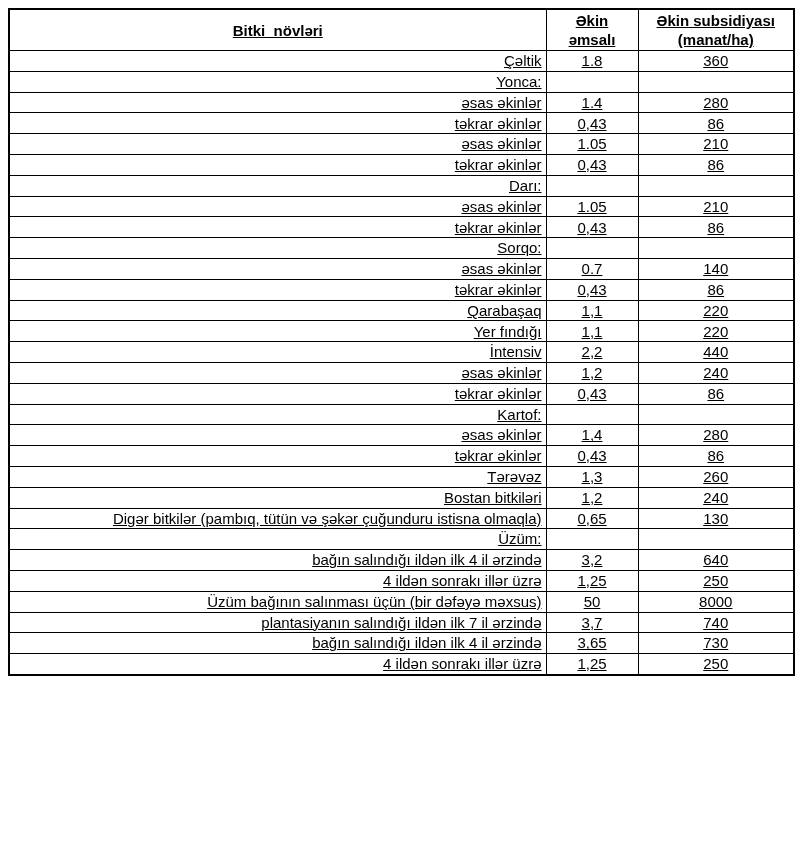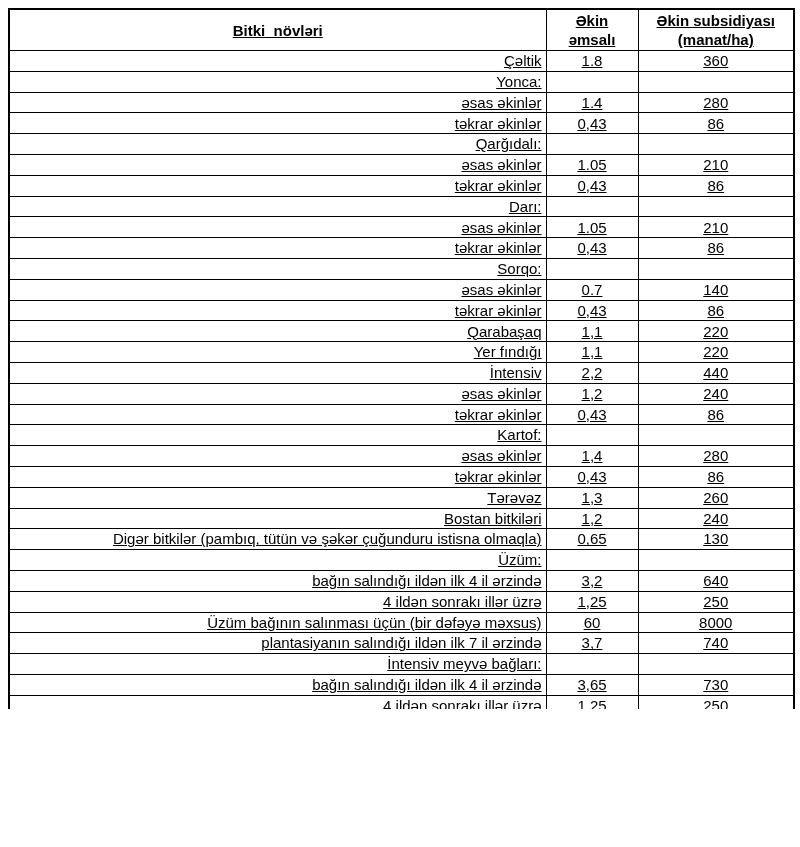--- a/index.html
+++ b/index.html
@@ -90,25 +90,20 @@
     <td class="crop-cell indent">əsas əkinlər</td>
     <td class="num-cell">1.4</td>
     <td class="num-cell">280</td>
   </tr>
         <tr>
     <td class="crop-cell indent">təkrar əkinlər</td>
     <td class="num-cell">0,43</td>
     <td class="num-cell">86</td>
   </tr>
         <tr>
-    <td class="crop-cell">Qarğıdalı:</td>
-    <td class="num-cell"></td>
-    <td class="num-cell"></td>
-  </tr>
-        <tr>
     <td class="crop-cell indent">əsas əkinlər</td>
     <td class="num-cell">1.05</td>
     <td class="num-cell">210</td>
   </tr>
         <tr>
     <td class="crop-cell indent">təkrar əkinlər</td>
     <td class="num-cell">0,43</td>
     <td class="num-cell">86</td>
   </tr>
         <tr>
@@ -206,32 +201,27 @@
     <td class="num-cell">3,2</td>
     <td class="num-cell">640</td>
   </tr>
         <tr>
     <td class="crop-cell indent">4 ildən sonrakı illər üzrə</td>
     <td class="num-cell">1,25</td>
     <td class="num-cell">250</td>
   </tr>
         <tr>
     <td class="crop-cell">Üzüm bağının salınması üçün (bir dəfəyə məxsus)</td>
-    <td class="num-cell">60</td>
+    <td class="num-cell">50</td>
     <td class="num-cell">8000</td>
   </tr>
         <tr>
     <td class="crop-cell indent">plantasiyanın salındığı ildən ilk 7 il ərzində</td>
     <td class="num-cell">3,7</td>
     <td class="num-cell">740</td>
-  </tr>
-        <tr>
-    <td class="crop-cell">İntensiv meyvə bağları:</td>
-    <td class="num-cell"></td>
-    <td class="num-cell"></td>
   </tr>
         <tr>
     <td class="crop-cell indent">bağın salındığı ildən ilk 4 il ərzində</td>
     <td class="num-cell">3,65</td>
     <td class="num-cell">730</td>
   </tr>
         <tr>
     <td class="crop-cell indent">4 ildən sonrakı illər üzrə</td>
     <td class="num-cell">1,25</td>
     <td class="num-cell">250</td>

